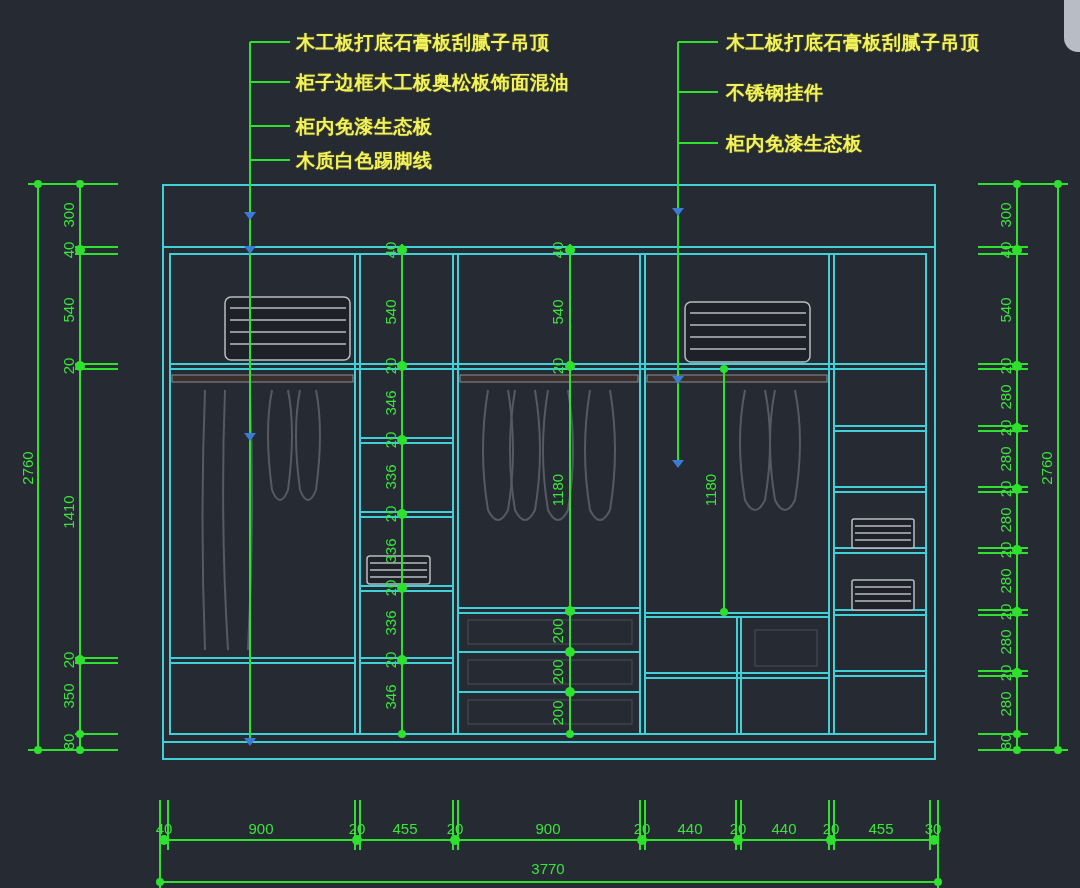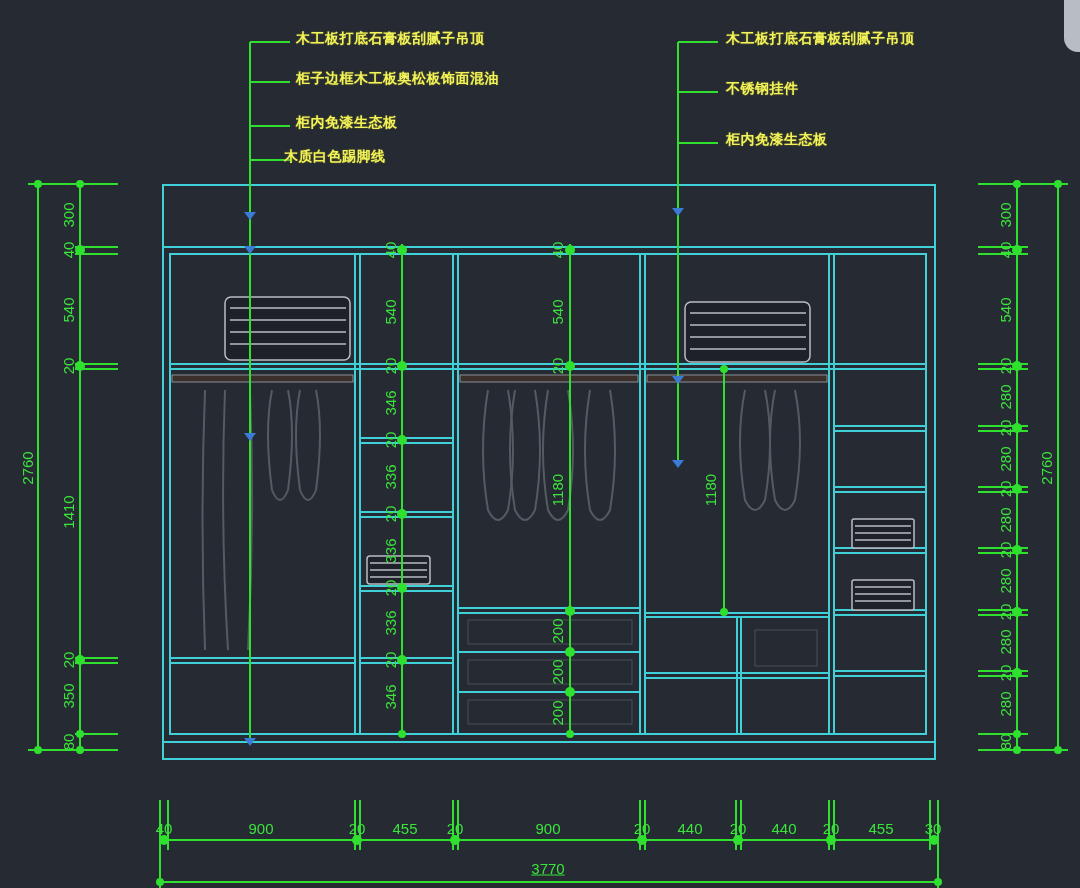--- a/index.html
+++ b/index.html
@@ -1,18 +1,18 @@
 <!DOCTYPE html>
 <html><head>
 <meta charset="utf-8">
 <style>
   html, body { margin:0; padding:0; background:#252a33; }
   body { width:1080px; height:888px; overflow:hidden; position:relative; font-family:"DejaVu Sans", sans-serif; }
   #canvas { position:absolute; left:0; top:0; width:1080px; height:888px; }
-  .label { position:absolute; color:#f2f25a; font-size:14px; font-weight:bold; white-space:nowrap; letter-spacing:0.5px; text-shadow:0 0 2px #6b6b20; }
+  .label { position:absolute; color:#f2f25a; font-size:19px; font-weight:bold; white-space:nowrap; letter-spacing:0.5px; text-shadow:0 0 2px #6b6b20; }
   .dim { position:absolute; color:#3be33b; font-size:15px; white-space:nowrap; font-family:"Liberation Sans", sans-serif; }
   .dimv { transform-origin:center center; transform:translate(-50%,-50%) rotate(-90deg); }
   .dimh { transform:translate(-50%,-50%); }
   .corner { position:absolute; right:0; top:0; width:16px; height:52px; background:#b8bcc4; border-bottom-left-radius:14px; }
 </style>
 </head>
 <body>
 
 <svg id="canvas" viewBox="0 0 1080 888" xmlns="http://www.w3.org/2000/svg">
   <rect x="0" y="0" width="1080" height="888" fill="#252a33"></rect>
@@ -248,21 +248,21 @@
     <circle cx="160" cy="882" r="4"></circle>
       <circle cx="938" cy="882" r="4"></circle>
   </g>
 </svg>
 
 <div class="corner"></div>
 
 <div class="label" style="left:296px;top:30px;">木工板打底石膏板刮腻子吊顶</div>
 <div class="label" style="left:296px;top:70px;font-family:Liberation Serif, serif;">柜子边框木工板奥松板饰面混油</div>
 <div class="label" style="left:296px;top:114px;">柜内免漆生态板</div>
-<div class="label" style="left:284px;top:148px;">木质白色踢脚线</div>
+<div class="label" style="left:296px;top:148px;">木质白色踢脚线</div>
 <div class="label" style="left:726px;top:30px;">木工板打底石膏板刮腻子吊顶</div>
 <div class="label" style="left:726px;top:80px;">不锈钢挂件</div>
 <div class="label" style="left:726px;top:131px;">柜内免漆生态板</div>
 
 <div class="dim dimv" style="left:27px;top:468px;">2760</div>
 <div class="dim dimv" style="left:68px;top:215px;">300</div>
 <div class="dim dimv" style="left:68px;top:250px;">40</div>
 <div class="dim dimv" style="left:68px;top:310px;">540</div>
 <div class="dim dimv" style="left:68px;top:366px;">20</div>
 <div class="dim dimv" style="left:68px;top:512px;">1410</div>
@@ -317,13 +317,13 @@
 <div class="dim dimh" style="left:405px;top:828px;">455</div>
 <div class="dim dimh" style="left:455px;top:828px;">20</div>
 <div class="dim dimh" style="left:548px;top:828px;">900</div>
 <div class="dim dimh" style="left:642px;top:828px;">20</div>
 <div class="dim dimh" style="left:690px;top:828px;">440</div>
 <div class="dim dimh" style="left:738px;top:828px;">20</div>
 <div class="dim dimh" style="left:784px;top:828px;">440</div>
 <div class="dim dimh" style="left:831px;top:828px;">20</div>
 <div class="dim dimh" style="left:881px;top:828px;">455</div>
 <div class="dim dimh" style="left:933px;top:828px;">30</div>
-<div class="dim dimh" style="left:548px;top:868px;text-decoration:underline;">3770</div>
+<div class="dim dimh" style="left:548px;top:868px;">3770</div>
 
 </body></html>

